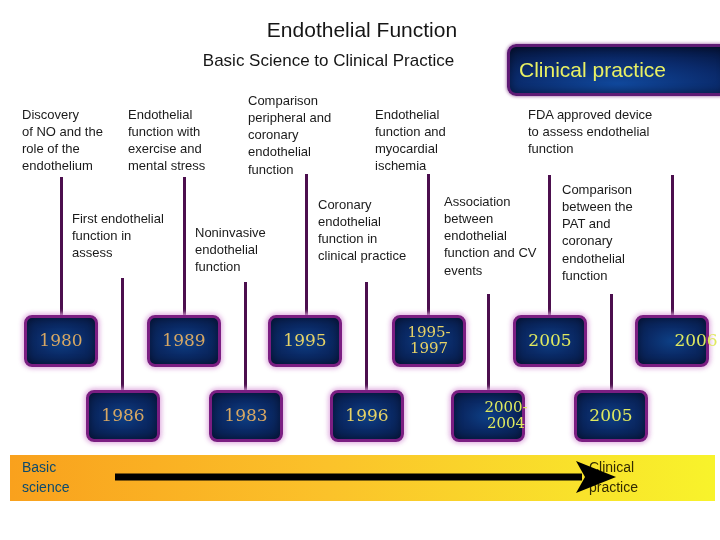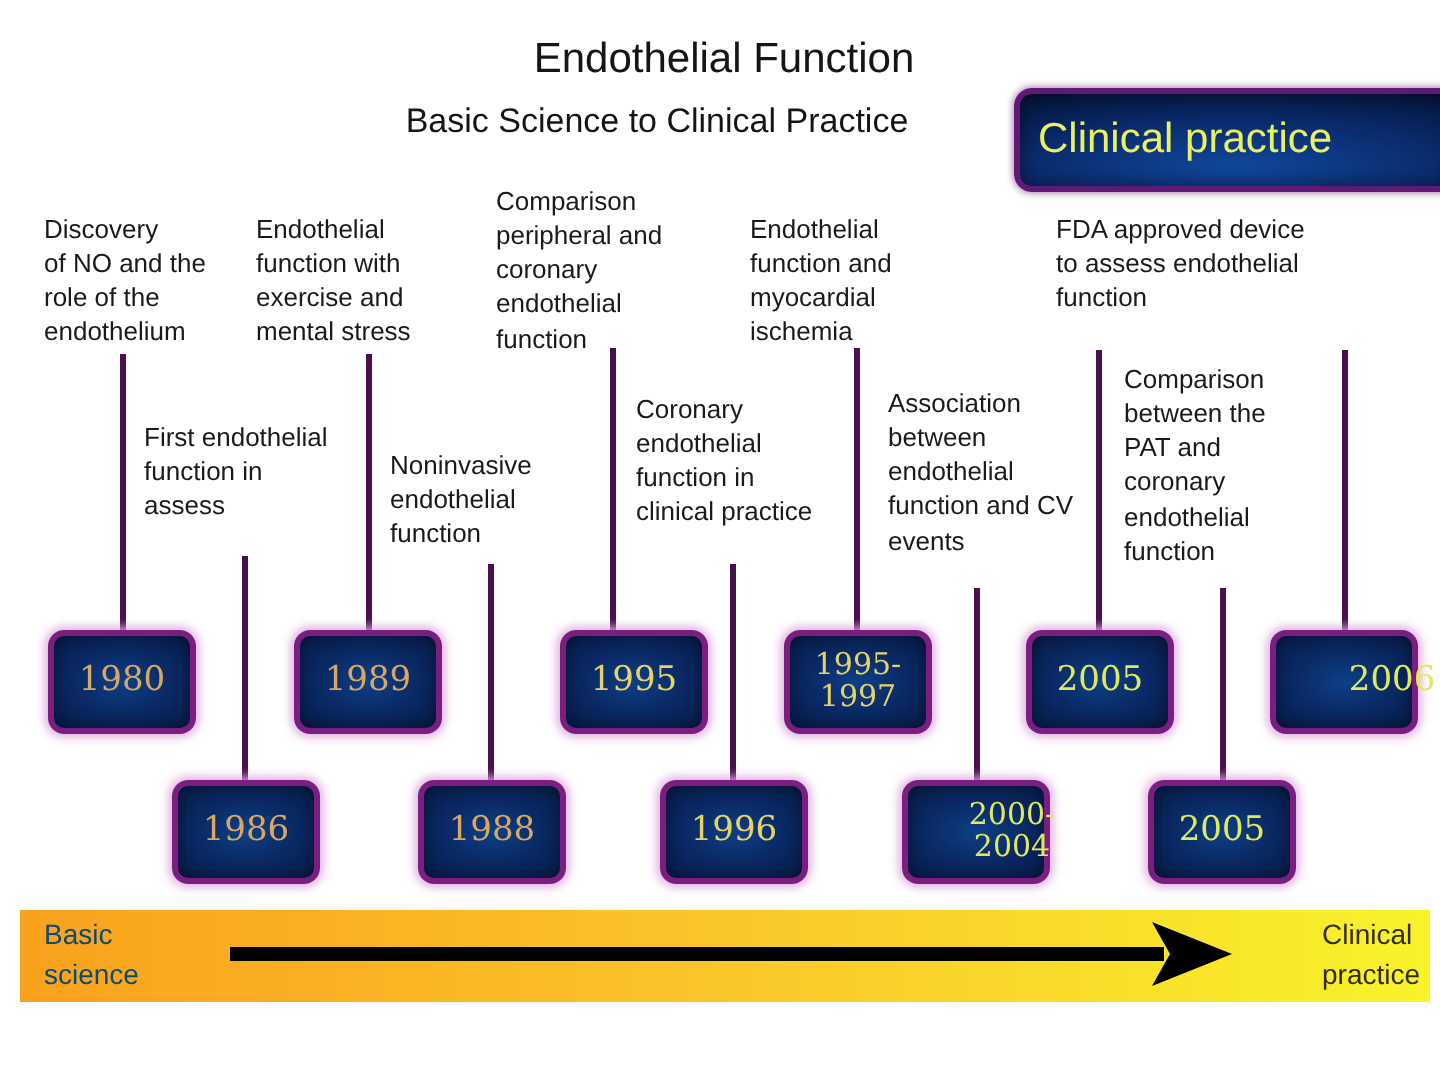--- a/index.html
+++ b/index.html
@@ -43,21 +43,21 @@
   .yg   {color:#dfe95f;}
   .bar {
     position:absolute; left:10px; top:455px; width:705px; height:46px;
     background:linear-gradient(90deg, #f9a11d 0%, #fbc22a 45%, #f8f32b 100%);
   }
   .bar-left-label {
     position:absolute; left:22px; top:457px; font-size:14px; line-height:1.45;
     color:#0c4a6e; white-space:pre-line; font-weight:500;
   }
   .bar-right-label {
-    position:absolute; left:661px; top:457px; font-size:14px; line-height:1.45;
+    position:absolute; left:589px; top:457px; font-size:14px; line-height:1.45;
     color:#332b02; white-space:pre-line; font-weight:500;
   }
   .arrow-svg {position:absolute; left:100px; top:457px; z-index:1;}
 </style>
 </head>
 <body>
 
 <div class="title">Endothelial Function</div>
 <div class="subtitle">Basic Science to Clinical Practice</div>
 
@@ -116,28 +116,28 @@
 <div class="vline" style="left:671px; top:175px; height:141px;"></div>
 
 <div class="vline" style="left:121px; top:278px; height:114px;"></div>
 <div class="vline" style="left:244px; top:282px; height:110px;"></div>
 <div class="vline" style="left:365px; top:282px; height:110px;"></div>
 <div class="vline" style="left:487px; top:294px; height:98px;"></div>
 <div class="vline" style="left:610px; top:294px; height:98px;"></div>
 
 <div class="year-box gold" style="left:24px;  top:315px;">1980</div>
 <div class="year-box gold" style="left:147px; top:315px;">1989</div>
-<div class="year-box pale" style="left:280px; top:315px;">1995</div>
+<div class="year-box pale" style="left:268px; top:315px;">1995</div>
 <div class="year-box pale small" style="left:392px; top:315px;">1995-
 1997</div>
 <div class="year-box yg" style="left:513px; top:315px;">2005</div>
 <div class="year-box yg" style="left:635px; top:315px;padding-left:48px;">2006</div>
 
 <div class="year-box gold" style="left:86px;  top:390px;">1986</div>
-<div class="year-box gold" style="left:209px; top:390px;">1988</div>
+<div class="year-box gold" style="left:209px; top:390px;">1983</div>
 <div class="year-box pale" style="left:330px; top:390px;">1996</div>
 <div class="year-box yg small" style="left:451px; top:390px;padding-left:36px;">2000-
 2004</div>
 <div class="year-box yg" style="left:574px; top:390px;">2005</div>
 
 <div class="bar"></div>
 <div class="bar-left-label">Basic
 science</div>
 <div class="bar-right-label">Clinical
 practice</div>

